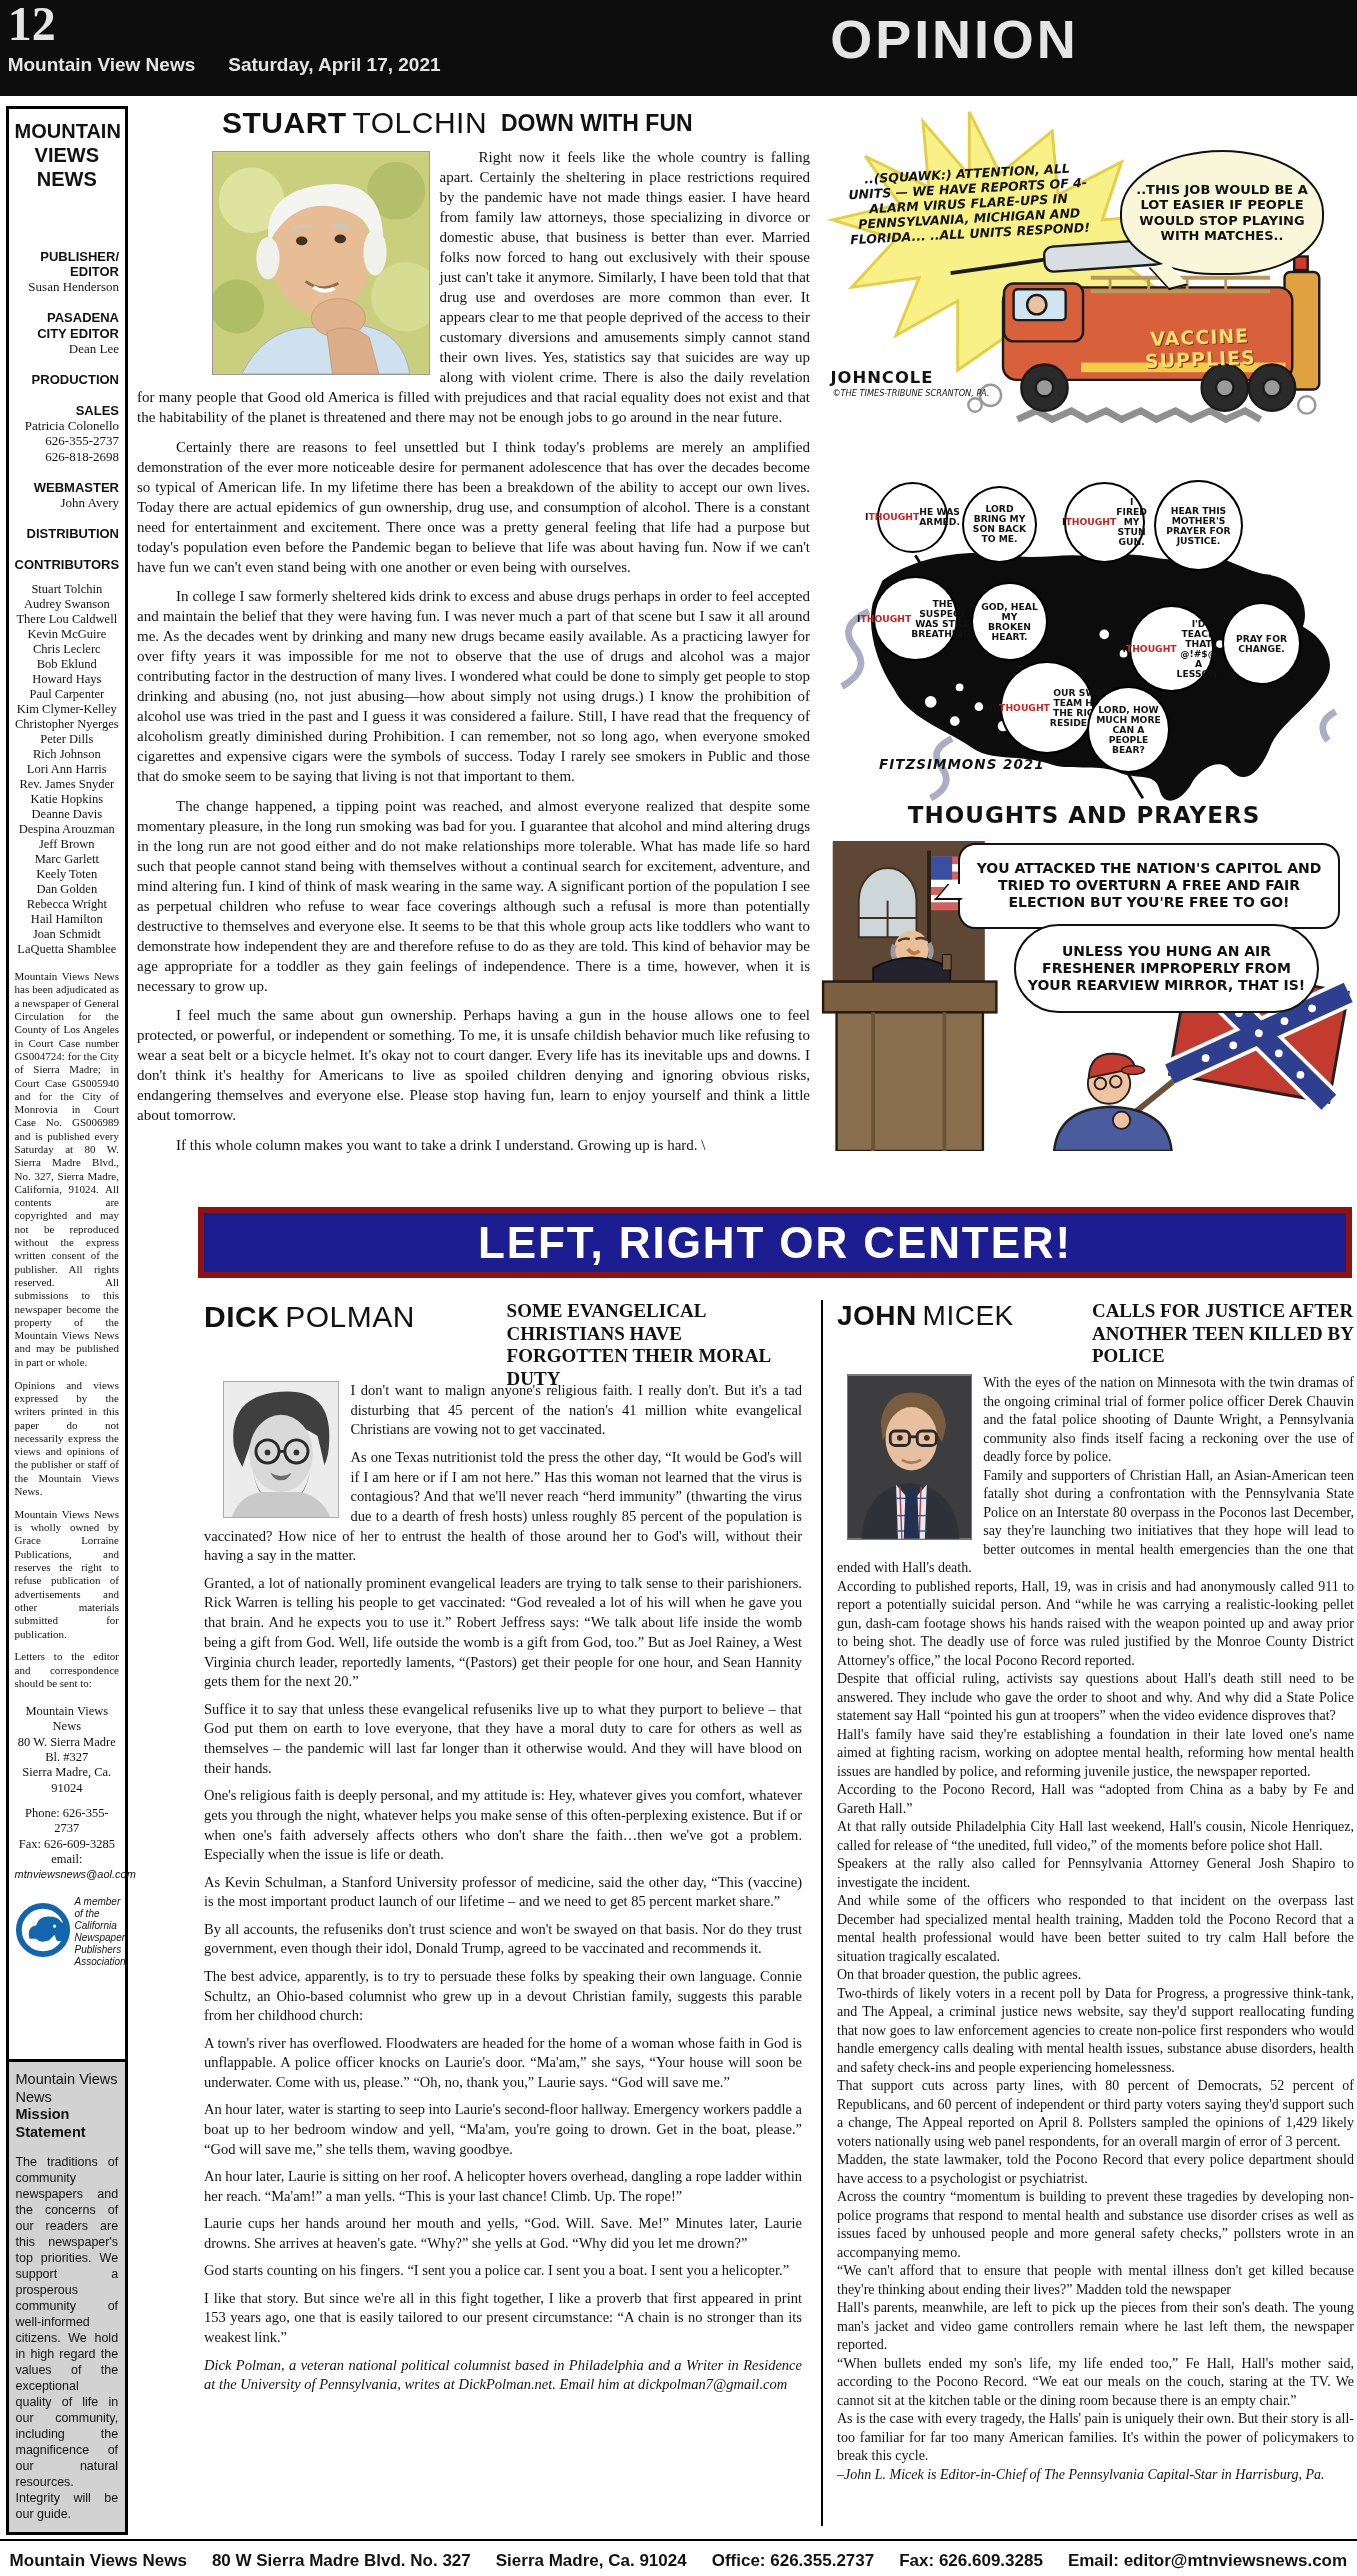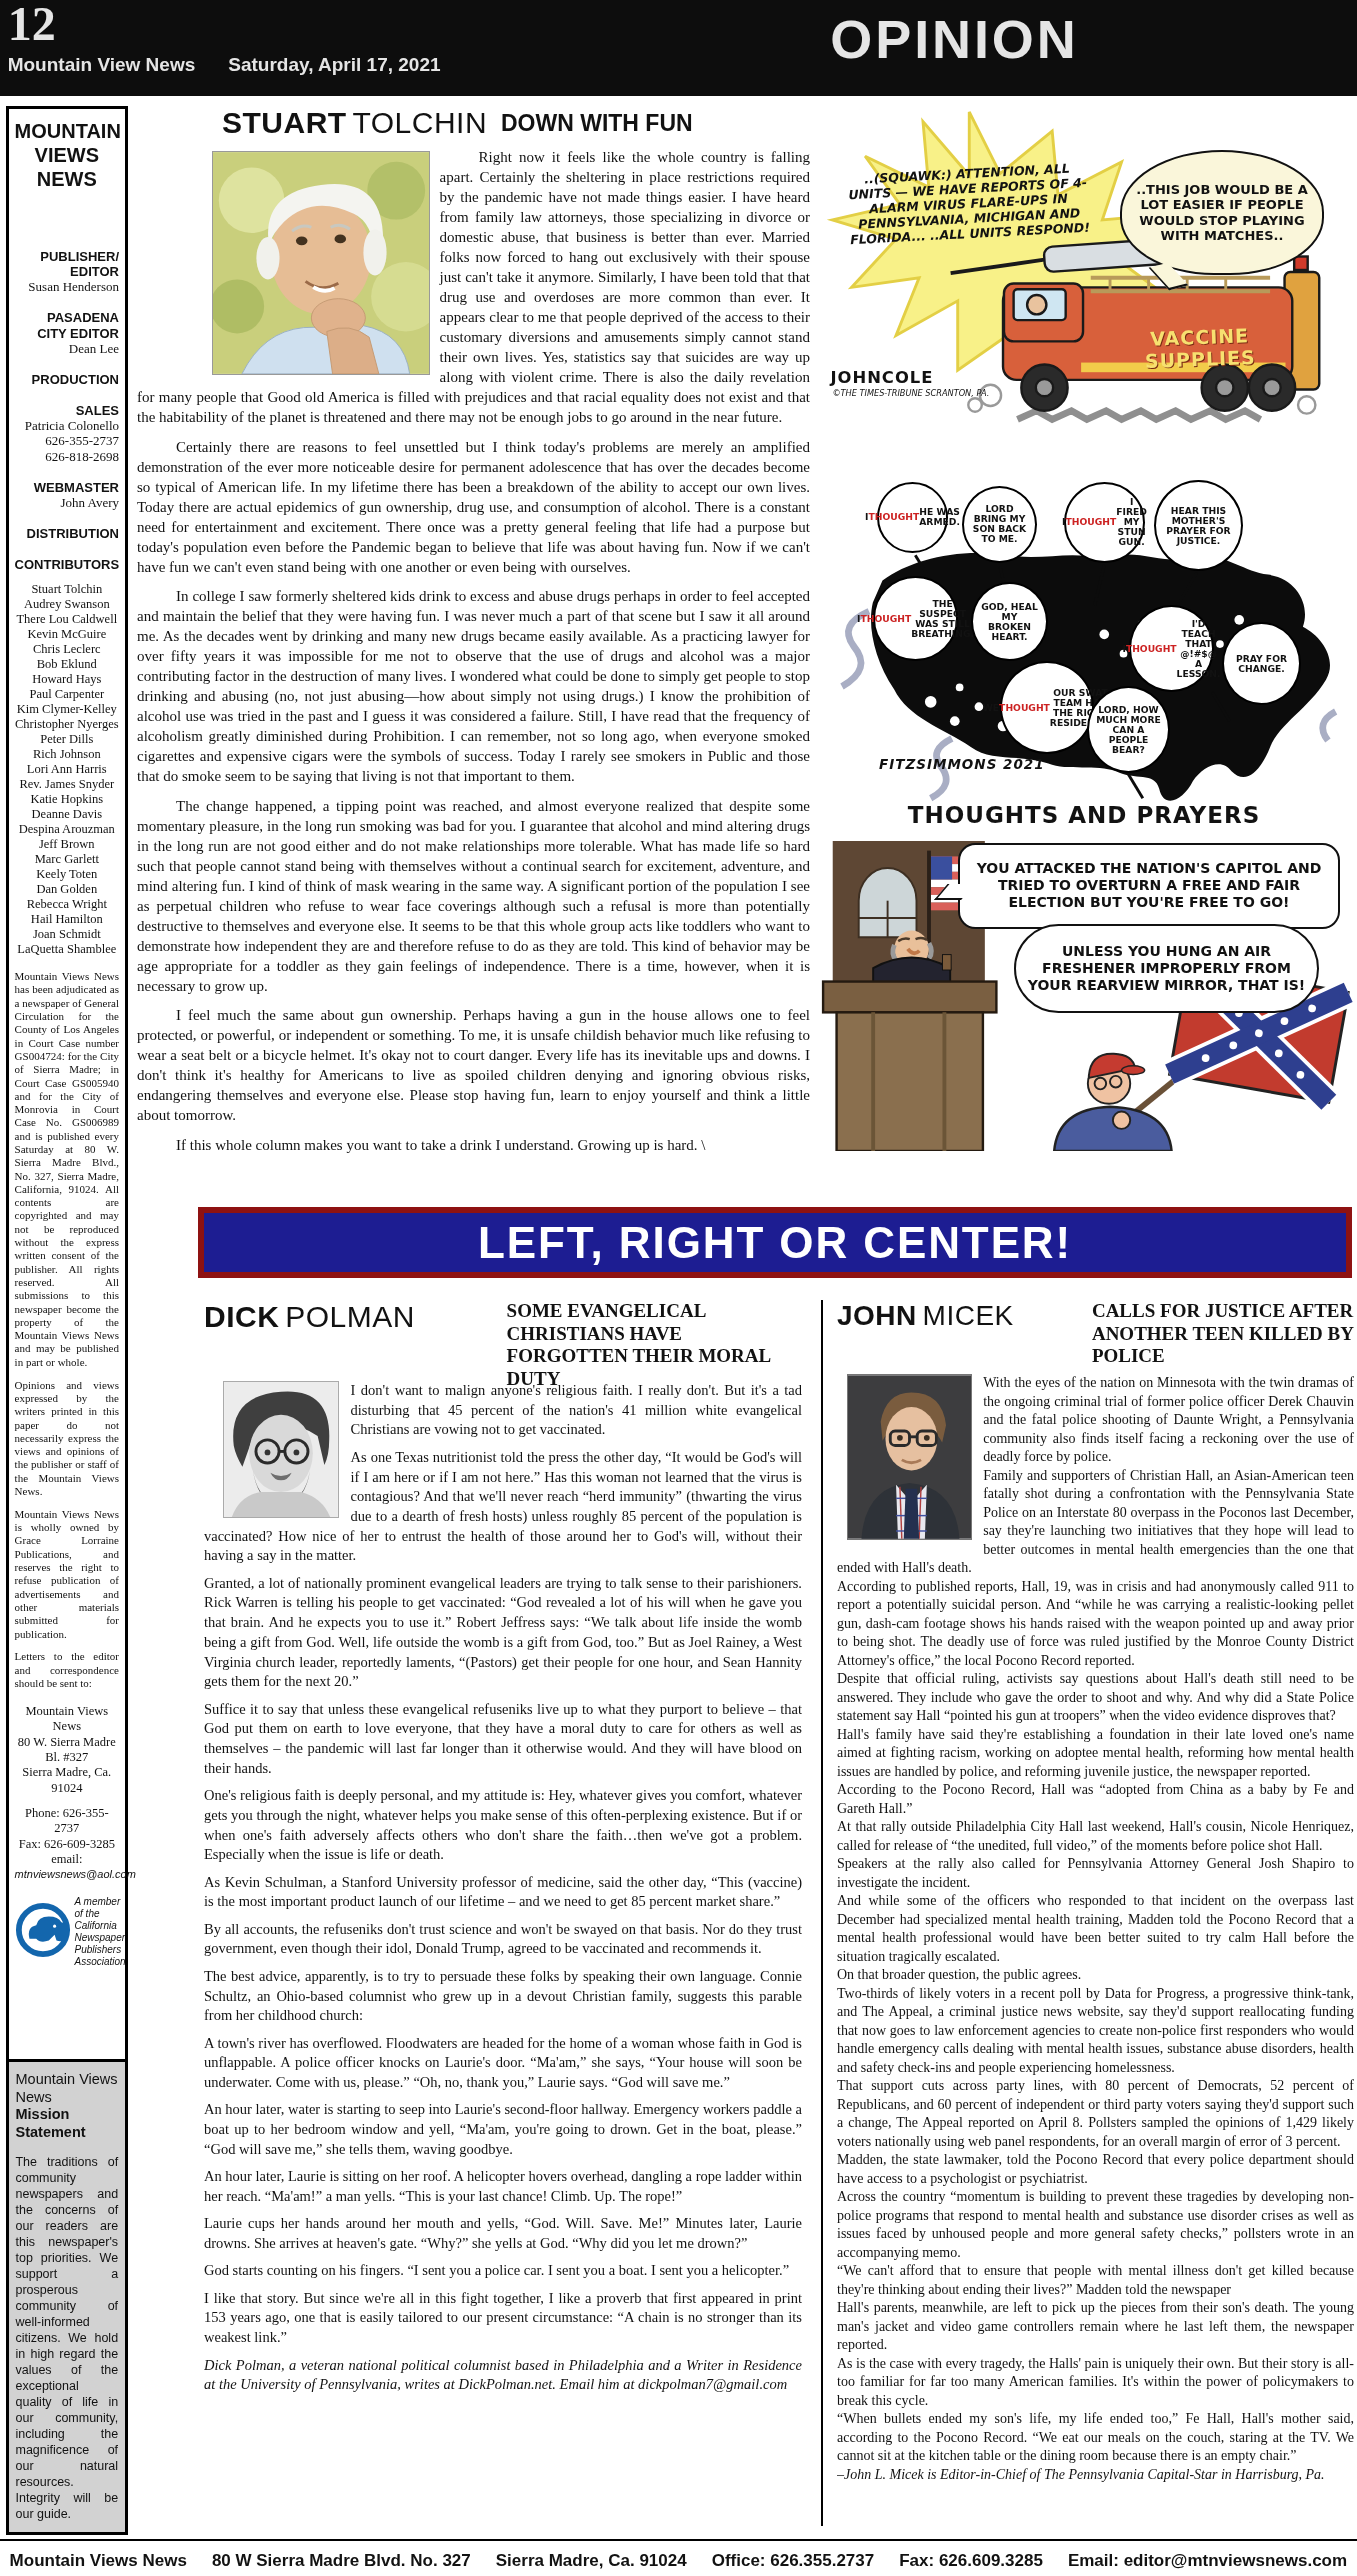--- a/index.html
+++ b/index.html
@@ -68,21 +68,21 @@
      font-family:"DejaVu Sans",sans-serif;font-weight:bold;font-size:9.2px;line-height:10px;padding:6.7px;}
   #fitz-bubbles div:nth-child(1){left:62px;top:1.9px;width:71px;height:71px;}
   #fitz-bubbles div:nth-child(2){left:147px;top:5.8px;width:75px;height:77px;}
   #fitz-bubbles div:nth-child(3){left:249px;top:1.9px;width:81px;height:81px;}
   #fitz-bubbles div:nth-child(4){left:339px;top:0px;width:89px;height:91px;}
   #fitz-bubbles div:nth-child(5){left:58px;top:96px;width:85px;height:85px;}
   #fitz-bubbles div:nth-child(6){left:156px;top:102px;width:77px;height:79px;}
   #fitz-bubbles div:nth-child(7){left:185px;top:181px;width:94px;height:93px;}
   #fitz-bubbles div:nth-child(8){left:314px;top:125px;width:85px;height:87px;}
   #fitz-bubbles div:nth-child(9){left:272px;top:206px;width:83px;height:87px;}
-  #fitz-bubbles div:nth-child(10){left:407px;top:142px;width:79px;height:83px;}
+  #fitz-bubbles div:nth-child(10){left:407px;top:122px;width:79px;height:83px;}
   .hl{color:#cc2222;}
   #fitz-caption{position:absolute;left:0;top:322px;width:538px;text-align:center;
      font-family:"DejaVu Sans",sans-serif;font-weight:bold;font-size:23px;letter-spacing:1px;}
   #fitz-sig{left:64px;top:276px;font-size:13.5px;font-style:italic;letter-spacing:1px;}
   #cartoon-judge{left:815px;top:841px;width:538px;height:310px;}
   .judge-bubble{position:absolute;background:#fff;border:2.9px solid #111;display:flex;align-items:center;justify-content:center;
      text-align:center;font-family:"DejaVu Sans",sans-serif;font-weight:bold;font-size:14px;line-height:17px;
      padding:5.8px 11.6px;box-sizing:border-box;}
   #judge-b1{left:143px;top:1.9px;width:382px;height:86px;border-radius:17.4px;text-align:center;}
   #judge-b1:after{content:"";position:absolute;left:-19px;top:39px;width:25px;height:13.5px;background:#fff;
@@ -507,22 +507,22 @@
         <p>At that rally outside Philadelphia City Hall last weekend, Hall's cousin, Nicole Henriquez, called for release of “the unedited, full video,” of the moments before police shot Hall.</p>
         <p>Speakers at the rally also called for Pennsylvania Attorney General Josh Shapiro to investigate the incident.</p>
         <p>And while some of the officers who responded to that incident on the overpass last December had specialized mental health training, Madden told the Pocono Record that a mental health professional would have been better suited to try calm Hall before the situation tragically escalated.</p>
         <p>On that broader question, the public agrees.</p>
         <p>Two-thirds of likely voters in a recent poll by Data for Progress, a progressive think-tank, and The Appeal, a criminal justice news website, say they'd support reallocating funding that now goes to law enforcement agencies to create non-police first responders who would handle emergency calls dealing with mental health issues, substance abuse disorders, health and safety check-ins and people experiencing homelessness.</p>
         <p>That support cuts across party lines, with 80 percent of Democrats, 52 percent of Republicans, and 60 percent of independent or third party voters saying they'd support such a change, The Appeal reported on April 8. Pollsters sampled the opinions of 1,429 likely voters nationally using web panel respondents, for an overall margin of error of 3 percent.</p>
         <p>Madden, the state lawmaker, told the Pocono Record that every police department should have access to a psychologist or psychiatrist.</p>
         <p>Across the country “momentum is building to prevent these tragedies by developing non-police programs that respond to mental health and substance use disorder crises as well as issues faced by unhoused people and more general safety checks,” pollsters wrote in an accompanying memo.</p>
         <p>“We can't afford that to ensure that people with mental illness don't get killed because they're thinking about ending their lives?” Madden told the newspaper</p>
         <p>Hall's parents, meanwhile, are left to pick up the pieces from their son's death. The young man's jacket and video game controllers remain where he last left them, the newspaper reported.</p>
+        <p>“When bullets ended my son's life, my life ended too,” Fe Hall, Hall's mother said, according to the Pocono Record. “We eat our meals on the couch, staring at the TV. We cannot sit at the kitchen table or the dining room because there is an empty chair.”</p>
         <p>As is the case with every tragedy, the Halls' pain is uniquely their own. But their story is all-too familiar for far too many American families. It's within the power of policymakers to break this cycle.</p>
-        <p>“When bullets ended my son's life, my life ended too,” Fe Hall, Hall's mother said, according to the Pocono Record. “We eat our meals on the couch, staring at the TV. We cannot sit at the kitchen table or the dining room because there is an empty chair.”</p>
       </div>
     <div class="col-sig">–John L. Micek is Editor-in-Chief of The Pennsylvania Capital-Star in Harrisburg, Pa.</div>
   </div>
 
   <div id="footer-rule" class="abs"></div>
   <div id="footer" class="abs">
       <span>Mountain Views News</span>
       <span>80 W Sierra Madre Blvd.  No. 327</span>
       <span>Sierra Madre, Ca.  91024</span>
       <span>Office: 626.355.2737</span>

